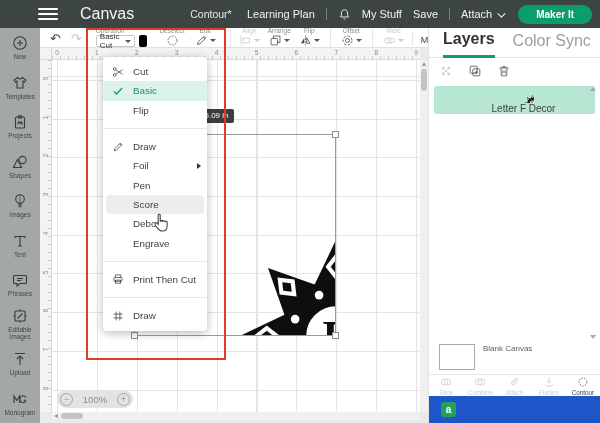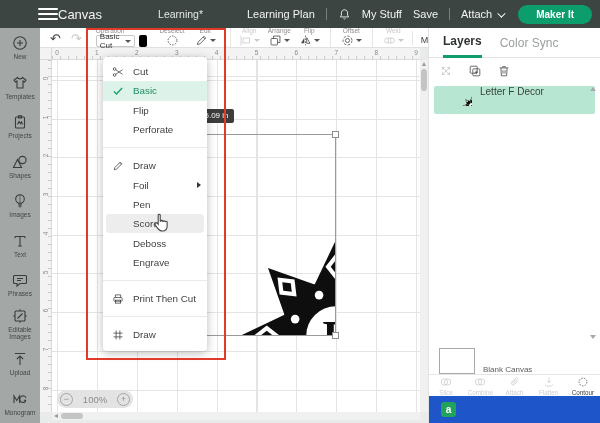--- a/index.html
+++ b/index.html
@@ -5,21 +5,21 @@
   html,body{margin:0;padding:0;background:#ddd;}
   .stage{position:relative;width:600px;height:423px;overflow:hidden;background:#fff;
          font-family:"Liberation Sans",sans-serif;-webkit-font-smoothing:antialiased;}
   .stage *{box-sizing:border-box;}
 
   
   .topbar{position:absolute;left:0;top:0;width:600px;height:28px;background:#3d4543;
           display:flex;align-items:center;color:#f2f4f3;font-size:11px;z-index:40;}
   .hamburger{width:20px;height:12px;margin-left:38px;display:flex;flex-direction:column;justify-content:space-between;cursor:pointer;}
   .hamburger i{height:2px;background:#fff;border-radius:1px;}
-  .tb-canvas{font-size:13px;}
+  .tb-canvas{margin-left:22px;font-size:16px;}
   .tb-doc{margin-left:56px;color:#e4e7e6;font-size:10.5px;}
   .tb-right{margin-left:auto;display:flex;align-items:center;gap:11px;margin-right:8px;}
   .tb-link{color:#f2f4f3;cursor:pointer;}
   .tb-sep{width:1px;height:12px;background:#78817e;}
   .bell{width:13px;height:13px;color:#f2f4f3;}
   .bell svg{width:13px;height:13px;display:block;}
   .chev{display:inline-block;width:6px;height:6px;border-right:1.5px solid #fff;border-bottom:1.5px solid #fff;
         transform:rotate(45deg) translateY(-2px);margin-left:5px;}
   .makeit{background:#0b9e6c;color:#fff;border:none;border-radius:12px;height:19px;padding:0 18px;
           font-size:10px;font-weight:bold;font-family:"Liberation Sans",sans-serif;cursor:pointer;margin-left:4px;}
@@ -90,34 +90,34 @@
   .s-selected .mi-icon{color:#14a06e;}
   .s-hover{background:#ededed;border-radius:4px;margin:0 3px;padding:0 3px 0 6px;}
   .cursor-hand{position:absolute;left:152px;top:213px;width:17px;height:19px;z-index:70;}
 
   
   .red-rect{position:absolute;left:86px;top:28px;width:140px;height:332px;border:2px solid #e03a2a;z-index:60;pointer-events:none;}
 
   
   .rightpanel{position:absolute;left:428px;top:28px;width:172px;height:395px;background:#fff;border-left:1px solid #e2e2e2;z-index:35;}
   .tabs{height:30px;border-bottom:1px solid #e3e3e3;display:flex;align-items:flex-end;padding-left:14px;gap:18px;}
-  .tab{font-size:12px;padding-bottom:7px;cursor:pointer;}
+  .tab{font-size:16px;padding-bottom:7px;cursor:pointer;}
   .tab.active{color:#2f3331;font-weight:bold;border-bottom:3px solid #0f9d70;margin-bottom:-1px;}
   .tab.inactive{color:#9aa09d;}
   .lp-icons{height:26px;display:flex;align-items:center;gap:15px;padding-left:10px;}
   .lp-icon{width:14px;height:14px;color:#5a5a5a;cursor:pointer;}
   .lp-icon svg{width:14px;height:14px;display:block;}
   .lp-icon.disabled{color:#d2d2d2;}
   .layerlist{position:absolute;left:0;top:56px;right:0;height:258px;}
-  .layer-row{margin:2px 5px;height:28px;background:#b7e7d2;border-radius:2px;display:flex;align-items:flex-start;gap:8px;padding-left:18px;cursor:pointer;}
+  .layer-row{margin:2px 5px;height:28px;background:#b7e7d2;border-radius:2px;display:flex;align-items:center;gap:0;padding-left:18px;cursor:pointer;flex-direction:column;}
   .layer-thumb{width:20px;height:20px;}
   .layer-name{font-size:10px;color:#39403d;}
   .scroll-up{position:absolute;right:4px;top:3px;width:0;height:0;border-left:3px solid transparent;border-right:3px solid transparent;border-bottom:4px solid #a8a8a8;}
   .scroll-dn{position:absolute;right:4px;bottom:3px;width:0;height:0;border-left:3px solid transparent;border-right:3px solid transparent;border-top:4px solid #a8a8a8;}
-  .blankrow{position:absolute;left:0;top:316px;right:0;height:30px;display:flex;align-items:flex-end;gap:8px;padding-left:10px;}
+  .blankrow{position:absolute;left:0;top:316px;right:0;height:30px;display:flex;align-items:flex-start;gap:8px;padding-left:10px;}
   .blankthumb{width:36px;height:26px;background:#fff;border:1px solid #a8a8a8;cursor:pointer;}
   .blanklabel{font-size:8px;color:#5d5d5d;}
   .actionbar{position:absolute;left:0;top:346px;right:0;height:22px;border-top:1px solid #e6e6e6;display:flex;}
   .act{flex:1;display:flex;flex-direction:column;align-items:center;justify-content:center;gap:1px;cursor:pointer;color:#3f4541;}
   .act .a-icon{width:12px;height:12px;}
   .act .a-icon svg{width:12px;height:12px;display:block;}
   .act .a-label{font-size:6.3px;}
   .act.disabled{color:#cbcfcd;}
   .act.disabled .a-label{color:#cbcfcd;}
 
@@ -188,21 +188,21 @@
     </symbol>
   </svg>
 
   <header class="topbar">
     <span class="hamburger">
         <i></i>
         <i></i>
         <i></i>
       </span>
     <span class="tb-canvas">Canvas</span>
-    <span class="tb-doc">Learning*</span>
+    <span class="tb-doc">Contour*</span>
     <span class="tb-right">
       <span class="tb-link">Learning Plan</span>
       <span class="tb-sep"></span>
       <span class="bell">
         <svg viewBox="0 0 16 16" fill="none" stroke="currentColor" stroke-width="1.1">
             <path d="M8 2.2c2.4 0 3.8 1.7 3.8 4v2.6l1.2 2.2H3l1.2-2.2V6.2c0-2.3 1.4-4 3.8-4z"></path>
             <path d="M6.8 13c.2.8 2.2.8 2.4 0"></path>
           </svg>
       </span>
       <span class="tb-link">My Stuff</span>
@@ -504,25 +504,20 @@
         <span class="mi-label">Basic</span>
         <span class="mi-sub"></span>
       </div>
 
       <div class="menu-row t-item">
         <span class="mi-icon"></span>
         <span class="mi-label">Flip</span>
         <span class="mi-sub"></span>
       </div>
 
-      <div class="menu-row t-item">
-        <span class="mi-icon"></span>
-        <span class="mi-label">Perforate</span>
-        <span class="mi-sub"></span>
-      </div>
 
       <div class="menu-row t-divider">
         <span class="mi-icon"></span>
         <span class="mi-label"></span>
         <span class="mi-sub"></span>
       </div>
 
       <div class="menu-row t-header">
         <span class="mi-icon">
           <svg viewBox="0 0 16 16" fill="none" stroke="currentColor">

